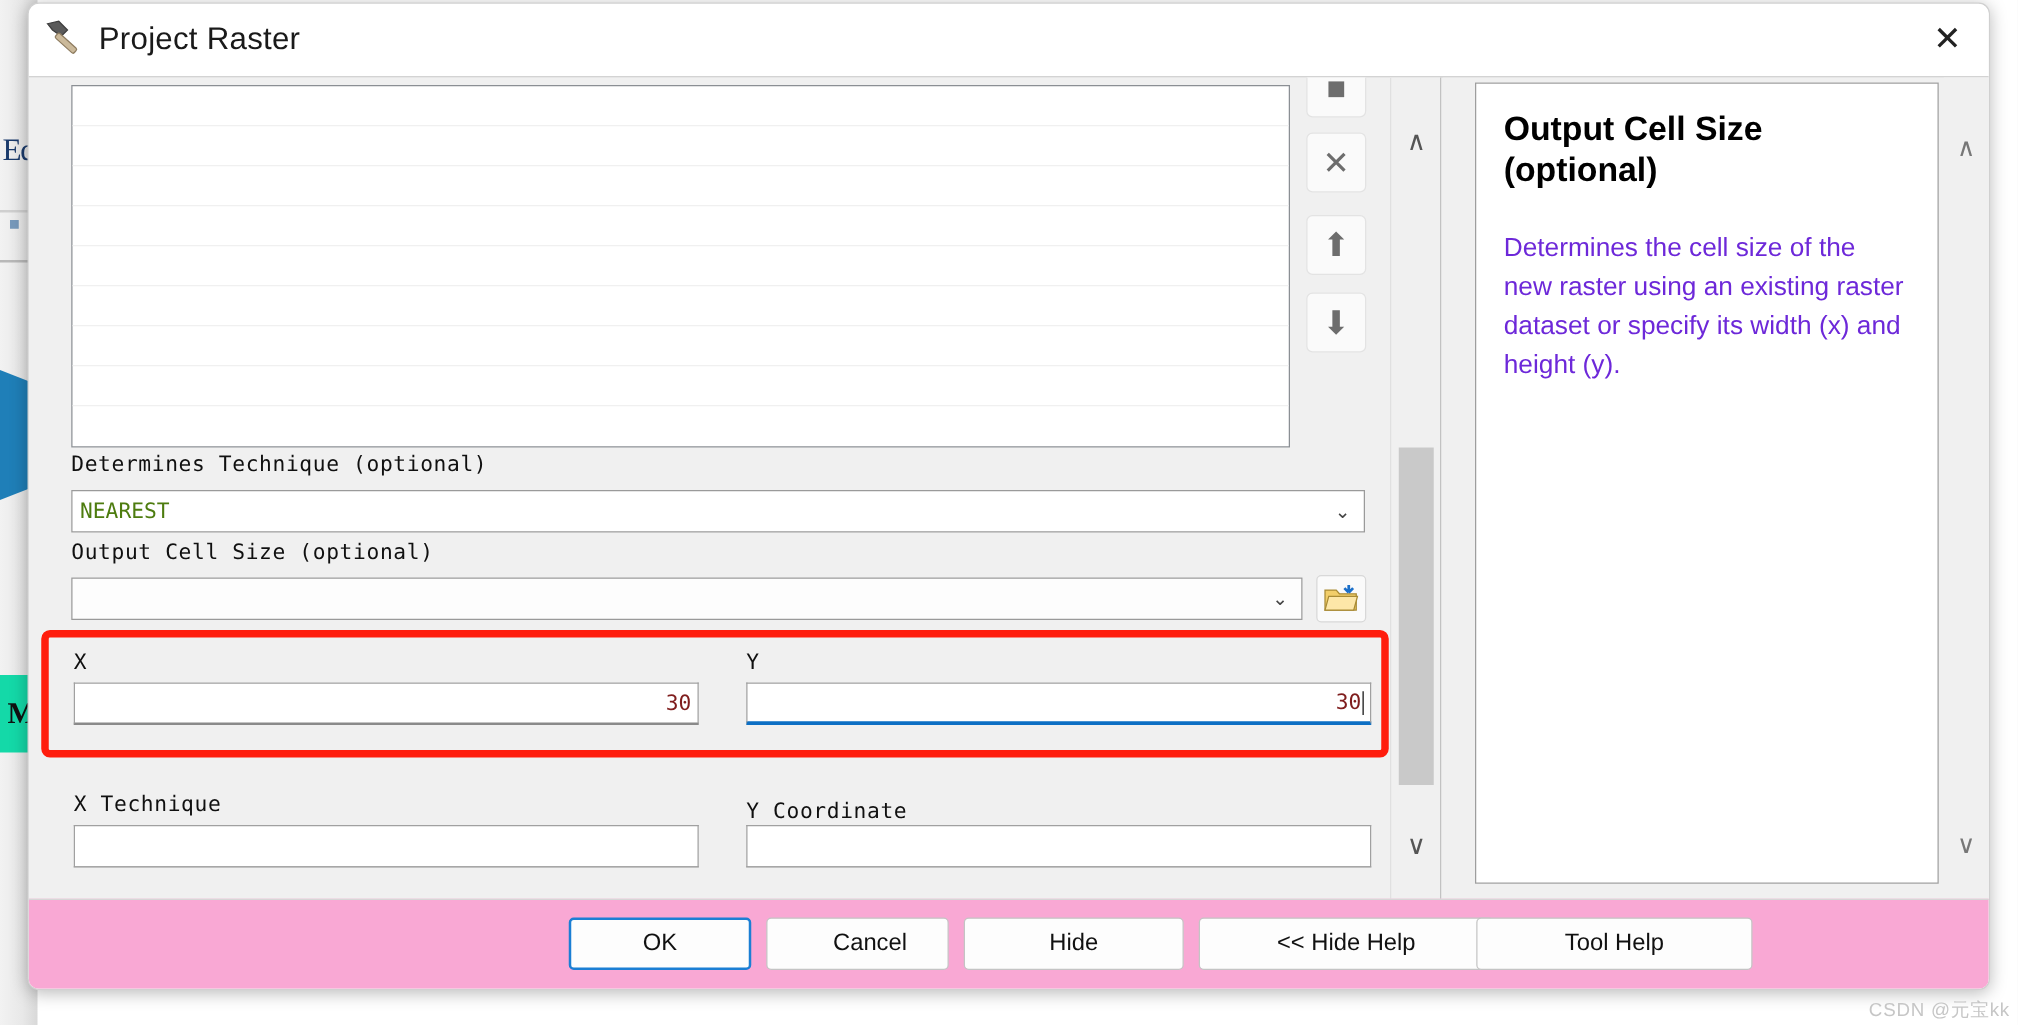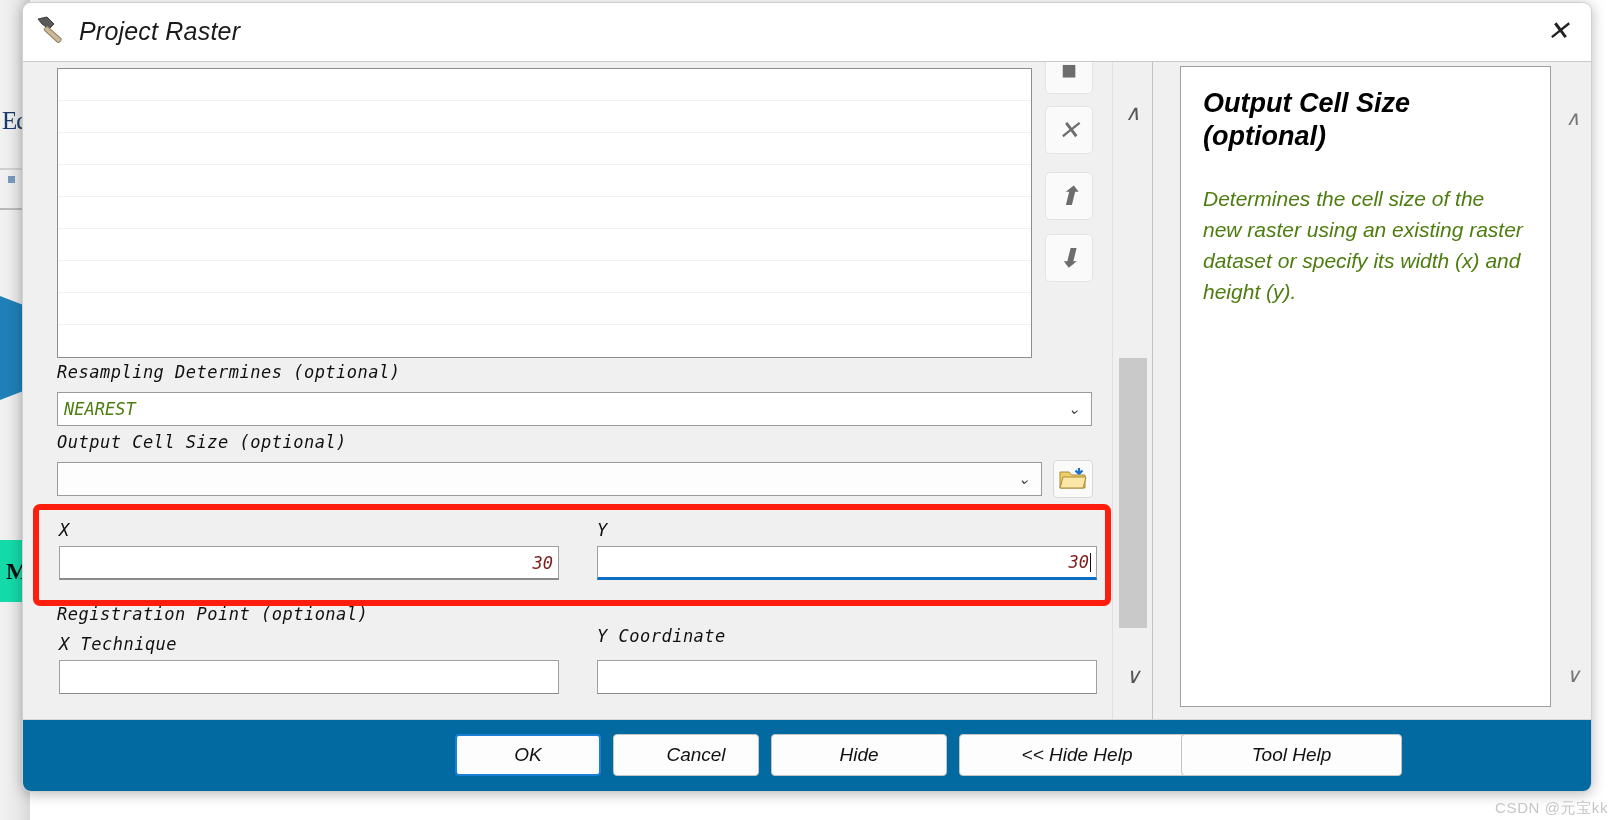--- a/index.html
+++ b/index.html
@@ -47,21 +47,20 @@
   #dialog-window {
     position: absolute;
     left: 22px; top: 2px;
     width: 1570px; height: 790px;
     background: #ffffff;
     border: 1px solid #d0d0d0;
     border-radius: 9px;
     box-shadow: 0 2px 14px rgba(0,0,0,.28);
     z-index: 5;
     overflow: hidden;
-    font-style: italic;
   }
 
   
   #title-bar {
     position: absolute; left: 0; top: 0; width: 100%; height: 58px;
     background: #ffffff;
     border-radius: 9px 9px 0 0;
   }
   #hammer-icon {
     position: absolute; left: 12px; top: 12px; width: 36px; height: 34px;
@@ -222,35 +221,35 @@
     background: #ffffff;
     border: 1px solid #9e9e9e;
     padding: 20px 22px;
     overflow: hidden;
   }
   #help-title {
     font-size: 27px; font-weight: bold; color: #000;
     line-height: 1.22; margin: 0 0 30px 0;
   }
   #help-body {
-    font-size: 21px; color: #4d7c0f; line-height: 1.48; margin: 0;
+    font-size: 21px; color: #6d28d9; line-height: 1.48; margin: 0;
   }
   #help-scrollbar {
     position: absolute; right: 0; top: 0; width: 36px; bottom: 0;
     background: #f0f0f0;
   }
   #help-scroll-up { position:absolute; top: 36px; left:0; width:36px; height:40px;
     display:flex; align-items:center; justify-content:center; color:#777; font-size:20px; cursor:pointer;}
   #help-scroll-down { position:absolute; bottom: 24px; left:0; width:36px; height:40px;
     display:flex; align-items:center; justify-content:center; color:#777; font-size:20px; cursor:pointer;}
 
   
   #footer-bar {
     position: absolute; left: 0; right: 0; bottom: 0; height: 72px;
-    background: #0369a1;
+    background: #f9a8d4;
     border-top: 1px solid #d6d6d6;
   }
   .dialog-button {
     position: absolute; top: 14px; height: 42px;
     background: #fdfdfd;
     border: 1px solid #c4c4c4;
     border-radius: 4px;
     display: flex; align-items: center; justify-content: center;
     font-size: 19px; color: #111;
     cursor: pointer;
@@ -318,21 +317,21 @@
       <div class="list-btn" id="btn-remove">
         <span class="glyph">✕</span>
       </div>
       <div class="list-btn" id="btn-up">
         <span class="glyph">⬆</span>
       </div>
       <div class="list-btn" id="btn-down">
         <span class="glyph">⬇</span>
       </div>
 
-      <div class="field-label" style="left:34px; top:300px;">Resampling Determines (optional)</div>
+      <div class="field-label" style="left:34px; top:300px;">Determines Technique (optional)</div>
       <div class="combo" id="resampling-combo">
         <span class="combo-text">NEAREST</span>
         <span class="combo-arrow">⌄</span>
       </div>
 
       <div class="field-label" style="left:34px; top:370px;">Output Cell Size (optional)</div>
       <div class="combo" id="cellsize-combo">
         <span class="combo-text"></span>
         <span class="combo-arrow">⌄</span>
       </div>
@@ -350,26 +349,25 @@
       </div>
 
       <div class="field-label" style="left:574px; top:458px;">Y</div>
       <div class="text-input focused" id="input-y">
         <span>30</span>
           <span class="caret"></span>
       </div>
 
       <div id="red-highlight"></div>
 
-      <div class="field-label" style="left:34px; top:542px;">Registration Point (optional)</div>
       <div class="field-label" style="left:36px; top:572px;">X Technique</div>
       <div class="text-input" id="input-xcoord">
         <span></span>
       </div>
-      <div class="field-label" style="left:574px; top:564px;">Y Coordinate</div>
+      <div class="field-label" style="left:574px; top:577px;">Y Coordinate</div>
       <div class="text-input" id="input-ycoord">
         <span></span>
       </div>
 
       <div id="param-scrollbar">
         <div class="scroll-arrow" id="param-scroll-up">
           <span>∧</span>
         </div>
         <div id="param-scroll-thumb"></div>
         <div class="scroll-arrow" id="param-scroll-down">

